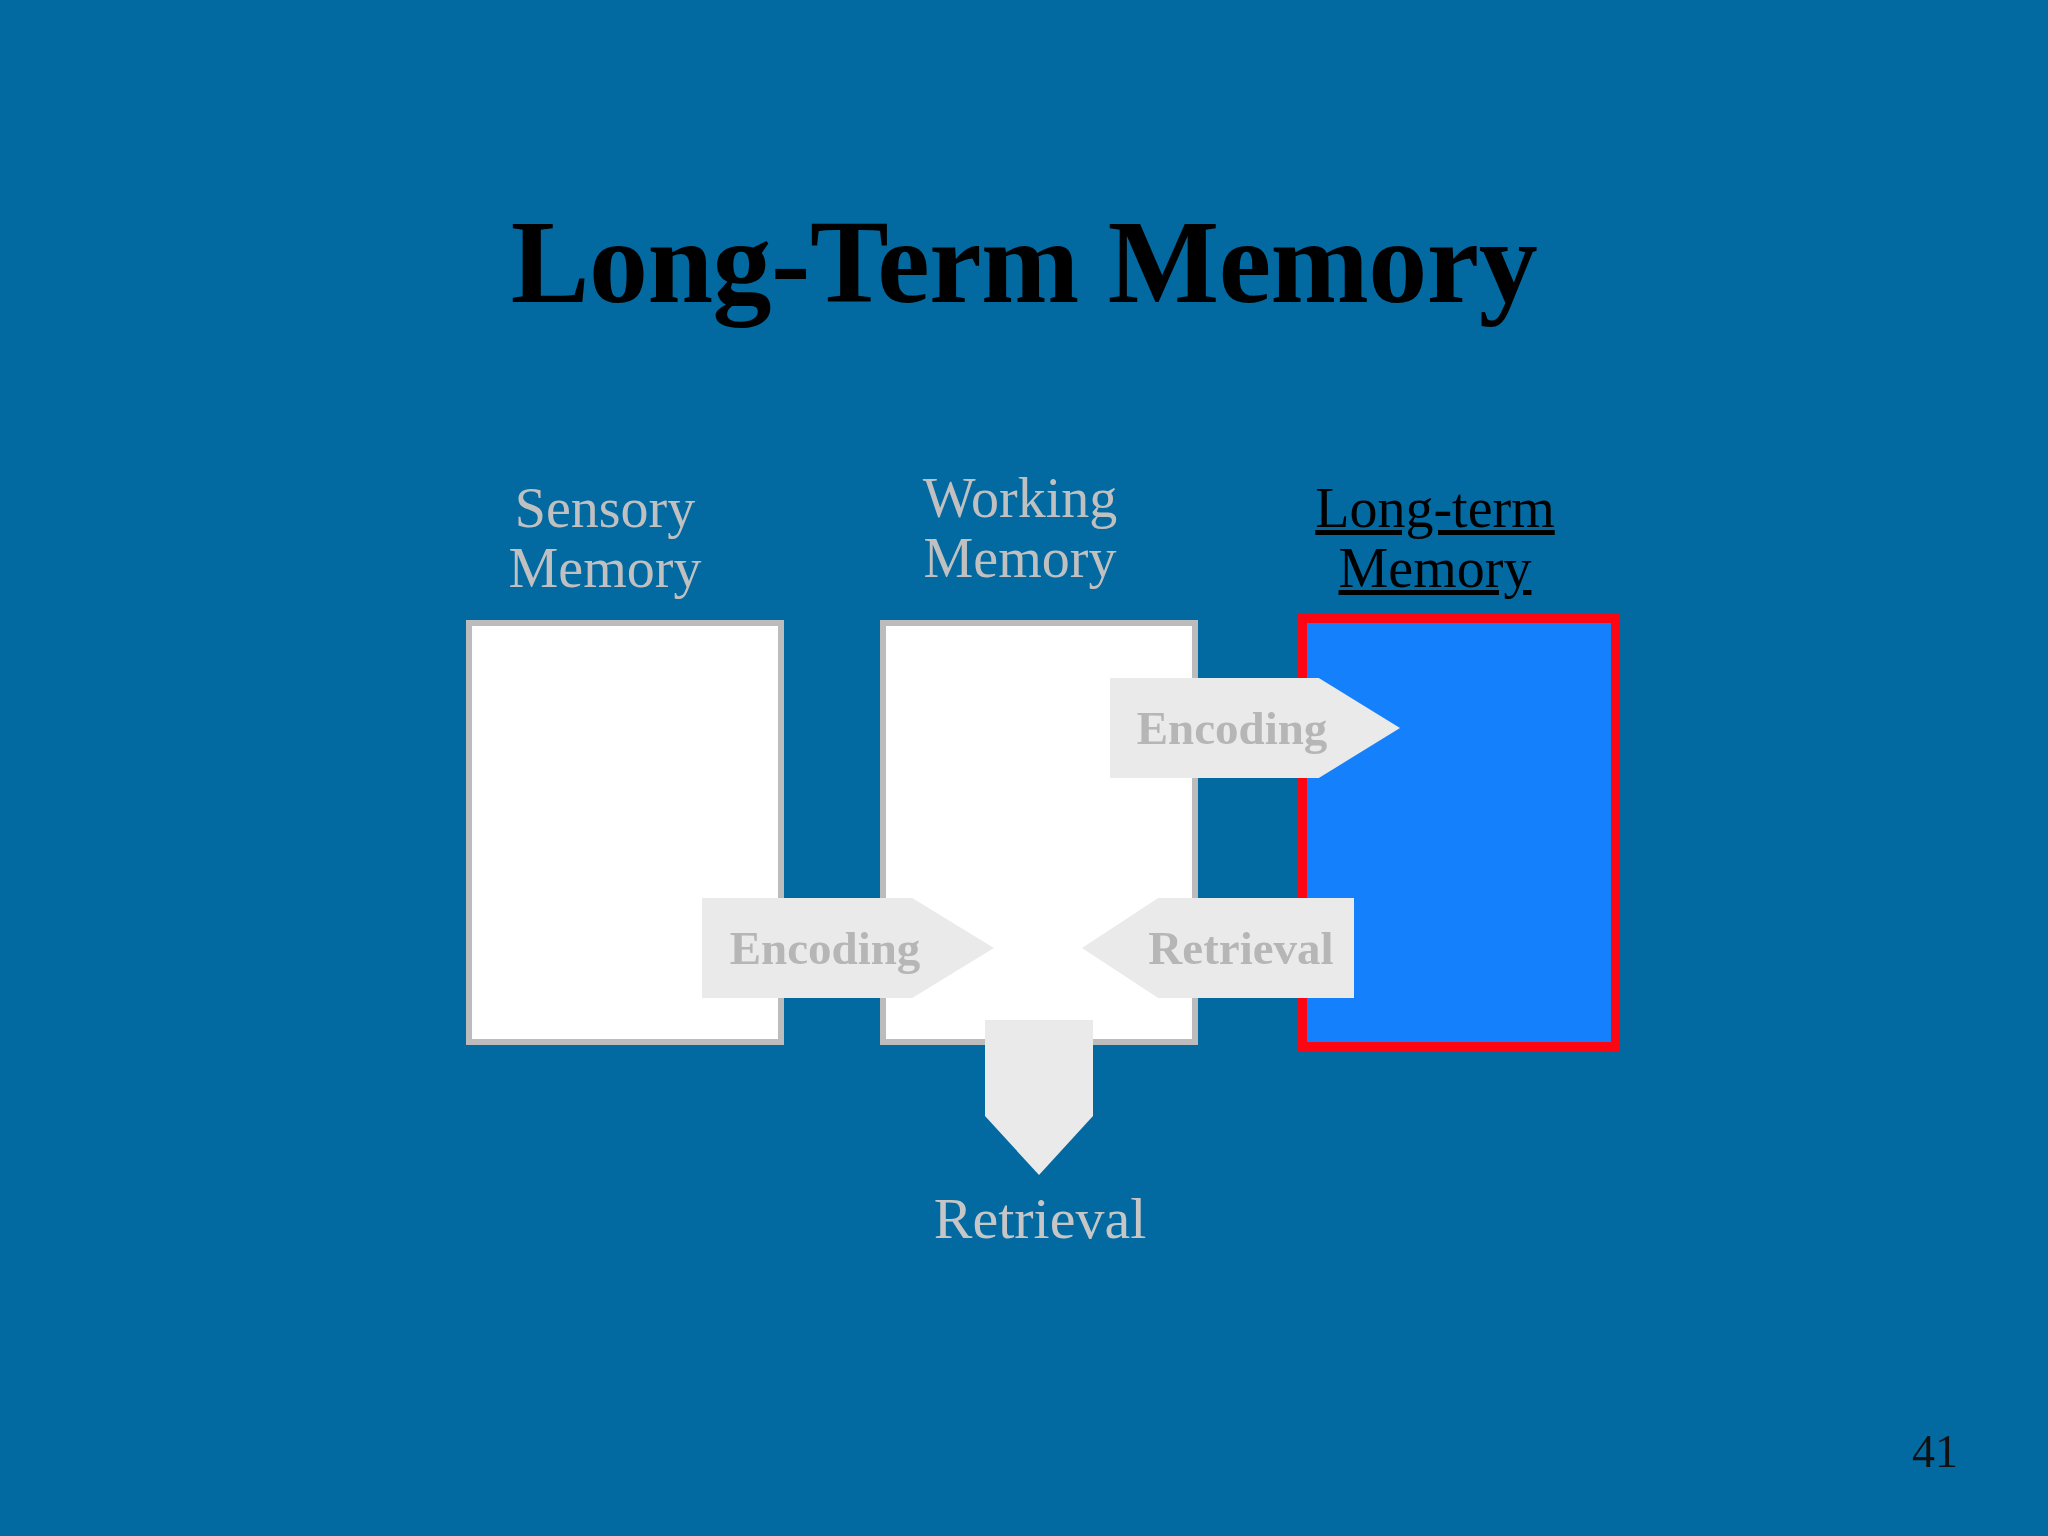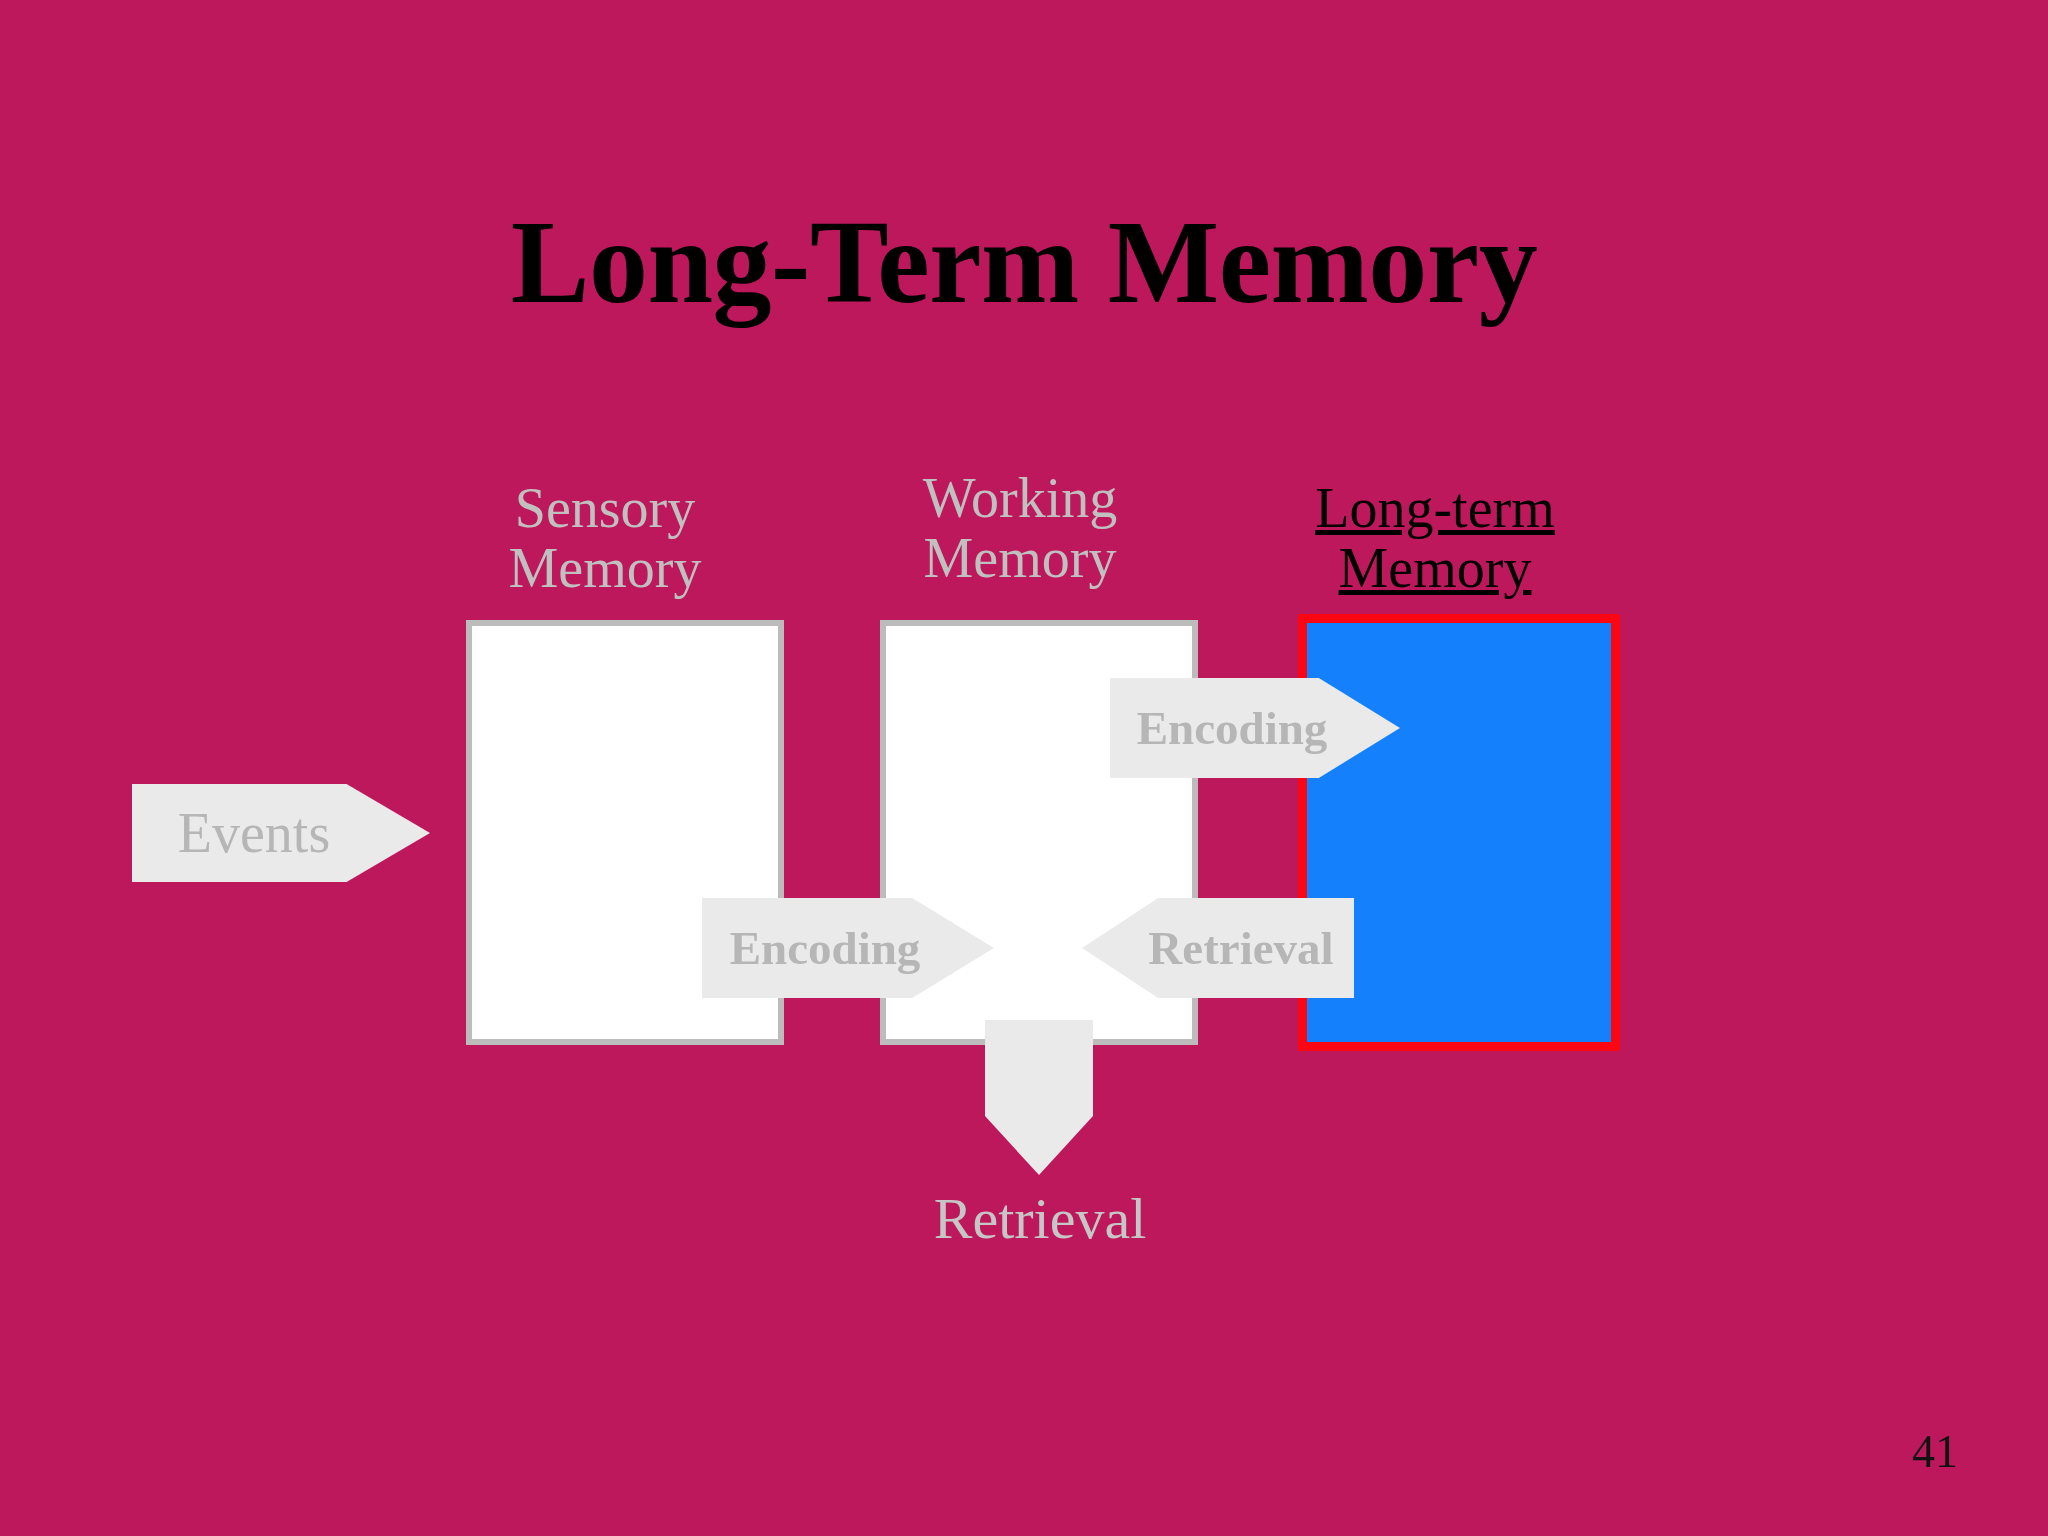--- a/index.html
+++ b/index.html
@@ -13,21 +13,21 @@
     position: relative;
     overflow: hidden;
     font-family: "Liberation Serif", "DejaVu Serif", serif;
   }
 
   #slide {
     position: absolute;
     left: 0; top: 0;
     width: 2048px;
     height: 1536px;
-    background: #be185d;
+    background: #0369a1;
   }
 
   
   #slide-title {
     position: absolute;
     left: 0;
     top: 118px;
     width: 2048px;
     text-align: center;
     font-size: 118px;
@@ -188,23 +188,20 @@
 
     <div id="caption-longterm" class="stage-caption caption-active">Long-term
 Memory</div>
 
     <div id="box-sensory" class="stage-box box-outline"></div>
 
     <div id="box-working" class="stage-box box-outline"></div>
 
     <div id="box-longterm" class="stage-box box-highlight"></div>
 
-    <div id="arrow-events" class="arrow arrow-right">
-      <span class="arrow-label-plain">Events</span>
-    </div>
 
     <div id="arrow-encoding-lt" class="arrow arrow-right">
       <span class="arrow-label-bold">Encoding</span>
     </div>
 
     <div id="arrow-encoding-wm" class="arrow arrow-right">
       <span class="arrow-label-bold">Encoding</span>
     </div>
 
     <div id="arrow-retrieval-wm" class="arrow arrow-left">

